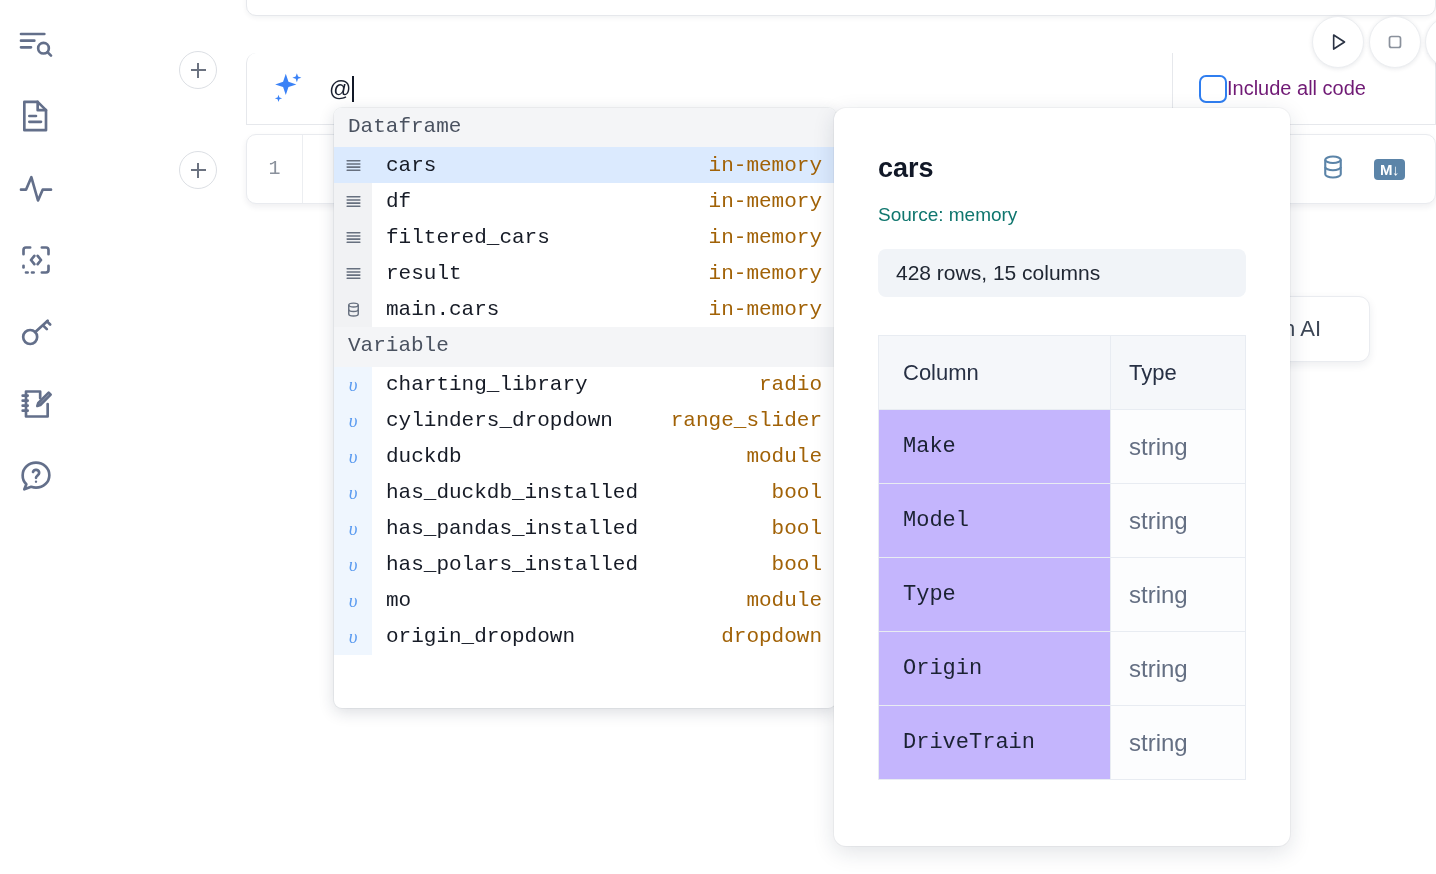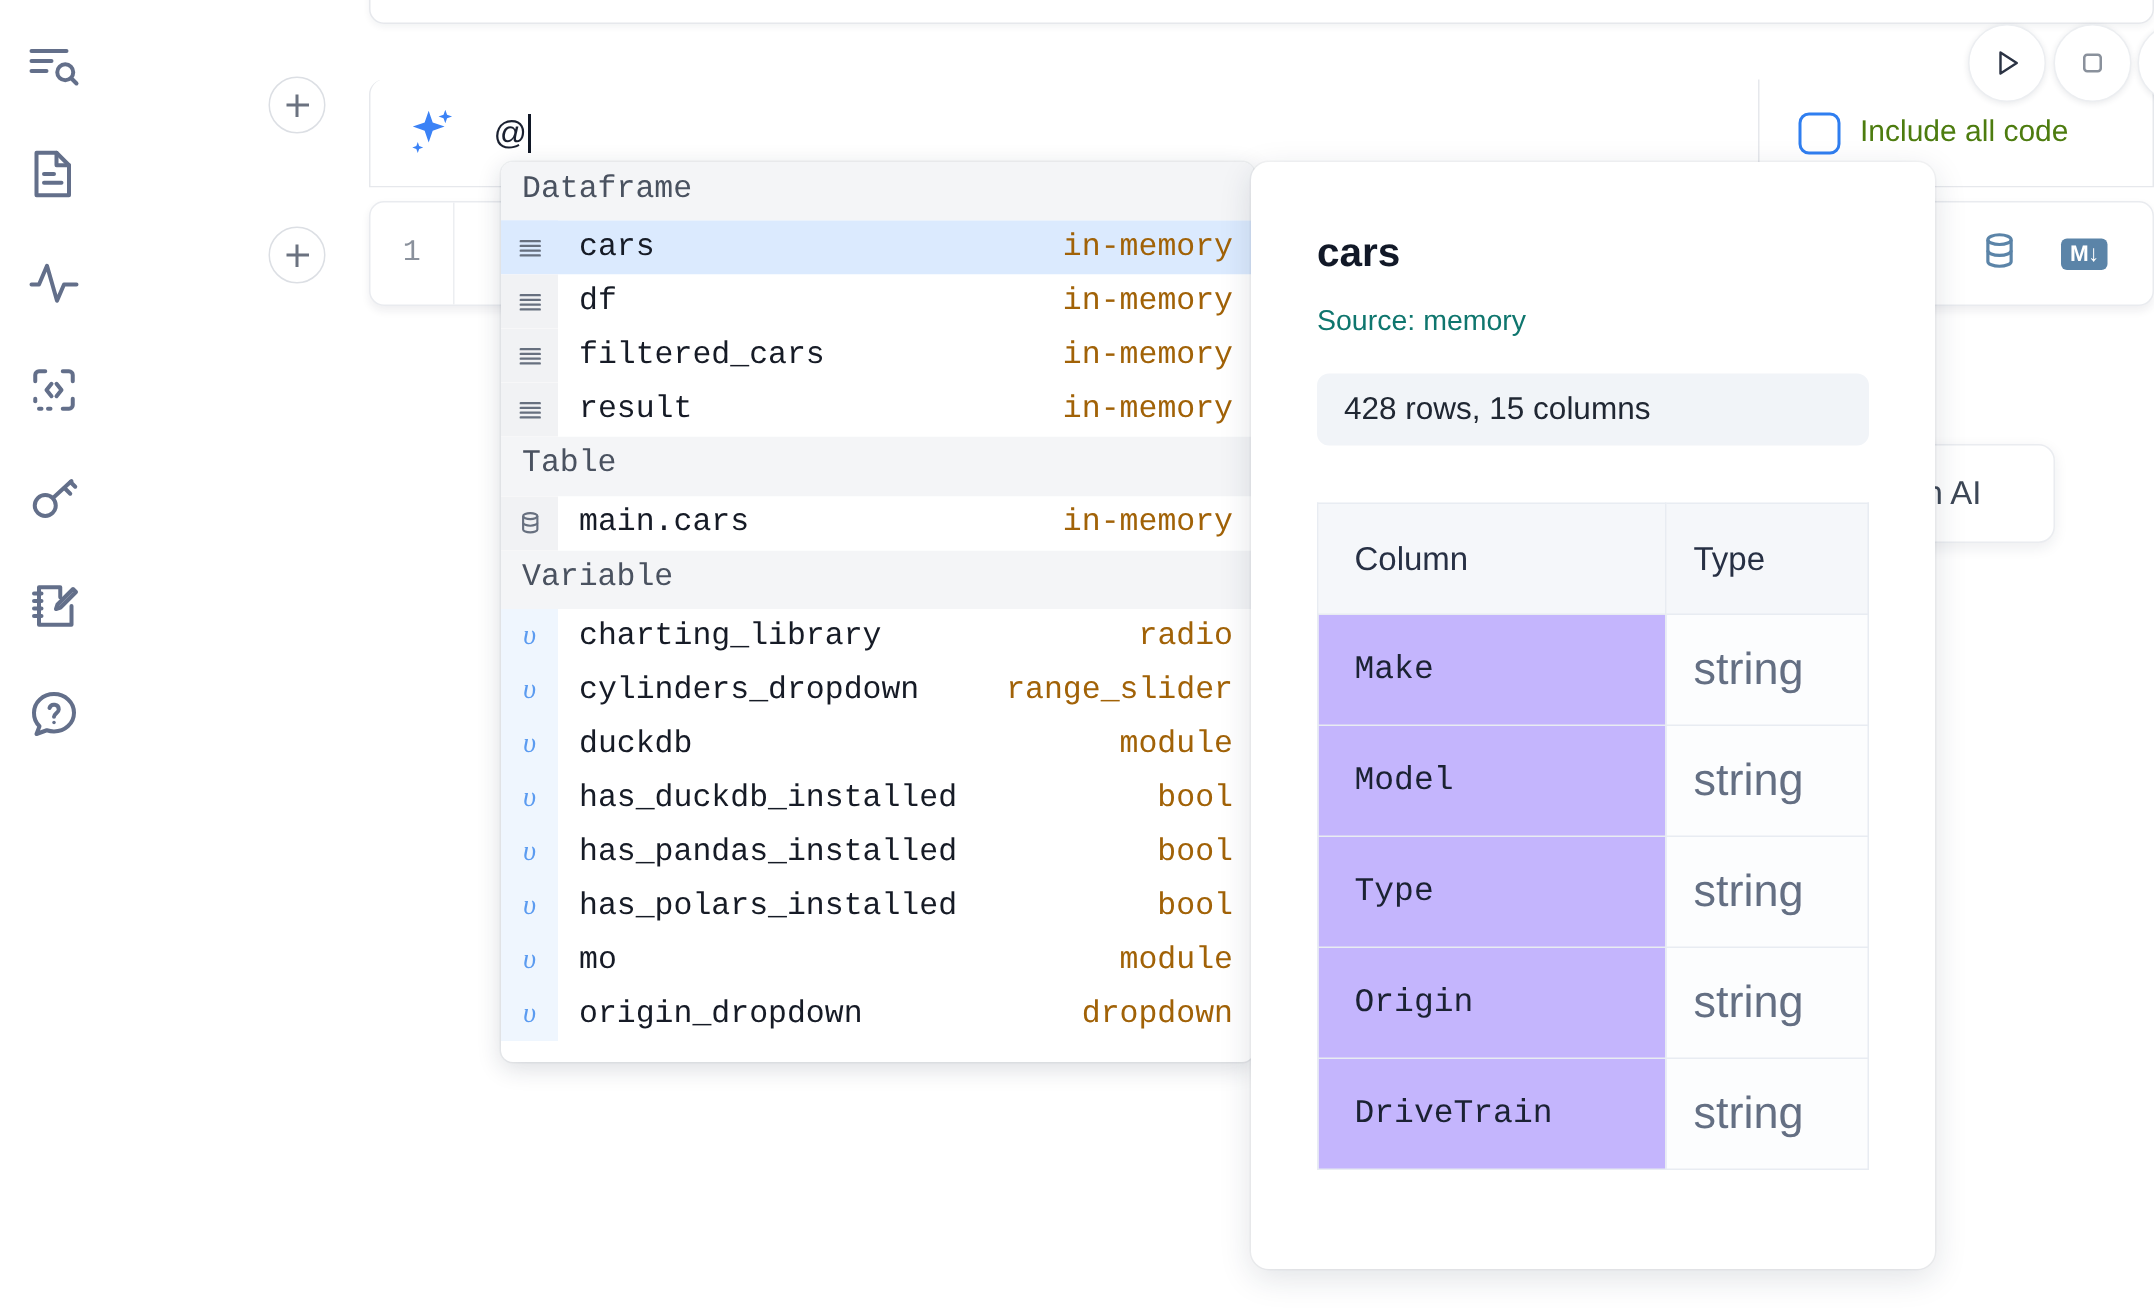--- a/index.html
+++ b/index.html
@@ -107,23 +107,22 @@
   }
   .chk {
     width: 28px; height: 28px;
     border: 2.2px solid #2f7ef0;
     border-radius: 7px;
     background: #fff;
     cursor: pointer;
     flex: 0 0 auto;
   }
   .chk-label {
-    margin-left: 13px;
     font-size: 20px;
-    color: #4d7c0f;
+    color: #701a75;
     white-space: nowrap;
   }
 
   
   .circ-btn {
     position: absolute;
     width: 52px; height: 52px;
     border-radius: 50%;
     background: #fff;
     border: 1px solid #eceef1;
@@ -301,21 +300,21 @@
     color: #273044;
   }
   .d-table th:first-child, .d-table td:first-child { width: 232px; padding-left: 24px; }
   .d-table td.col-name {
     font-family: "Liberation Mono", monospace;
     font-size: 22px;
     color: #1b2233;
     background: #c4b5fd;
   }
   .d-table td.col-type {
-    font-size: 30px;
+    font-size: 24px;
     color: #646f83;
     background: #fcfdfe;
   }
 </style>
 </head>
 <body>
 
 <div class="root">
 
   <div class="rail">
@@ -454,21 +453,20 @@
       </div>
       <div class="ac-item">
         <span class="ac-icon">
           <svg width="19" height="19" viewBox="0 0 24 24" fill="none" stroke="currentColor" stroke-width="2" stroke-linecap="round">
             <path d="M4 6h16M4 10h16M4 14h16M4 18h16"></path>
           </svg>
         </span>
         <span class="ac-name">result</span>
         <span class="ac-type">in-memory</span>
       </div>
-      <div class="ac-group">Table</div>
       <div class="ac-item">
         <span class="ac-icon">
           <svg width="19" height="19" viewBox="0 0 24 24" fill="none" stroke="currentColor" stroke-width="1.8">
             <ellipse cx="12" cy="6.4" rx="6" ry="2.5"></ellipse>
             <path d="M6 6.4v11.2c0 1.4 2.7 2.5 6 2.5s6-1.1 6-2.5V6.4"></path>
             <path d="M6 12c0 1.4 2.7 2.5 6 2.5s6-1.1 6-2.5"></path>
           </svg>
         </span>
         <span class="ac-name">main.cars</span>
         <span class="ac-type">in-memory</span>

